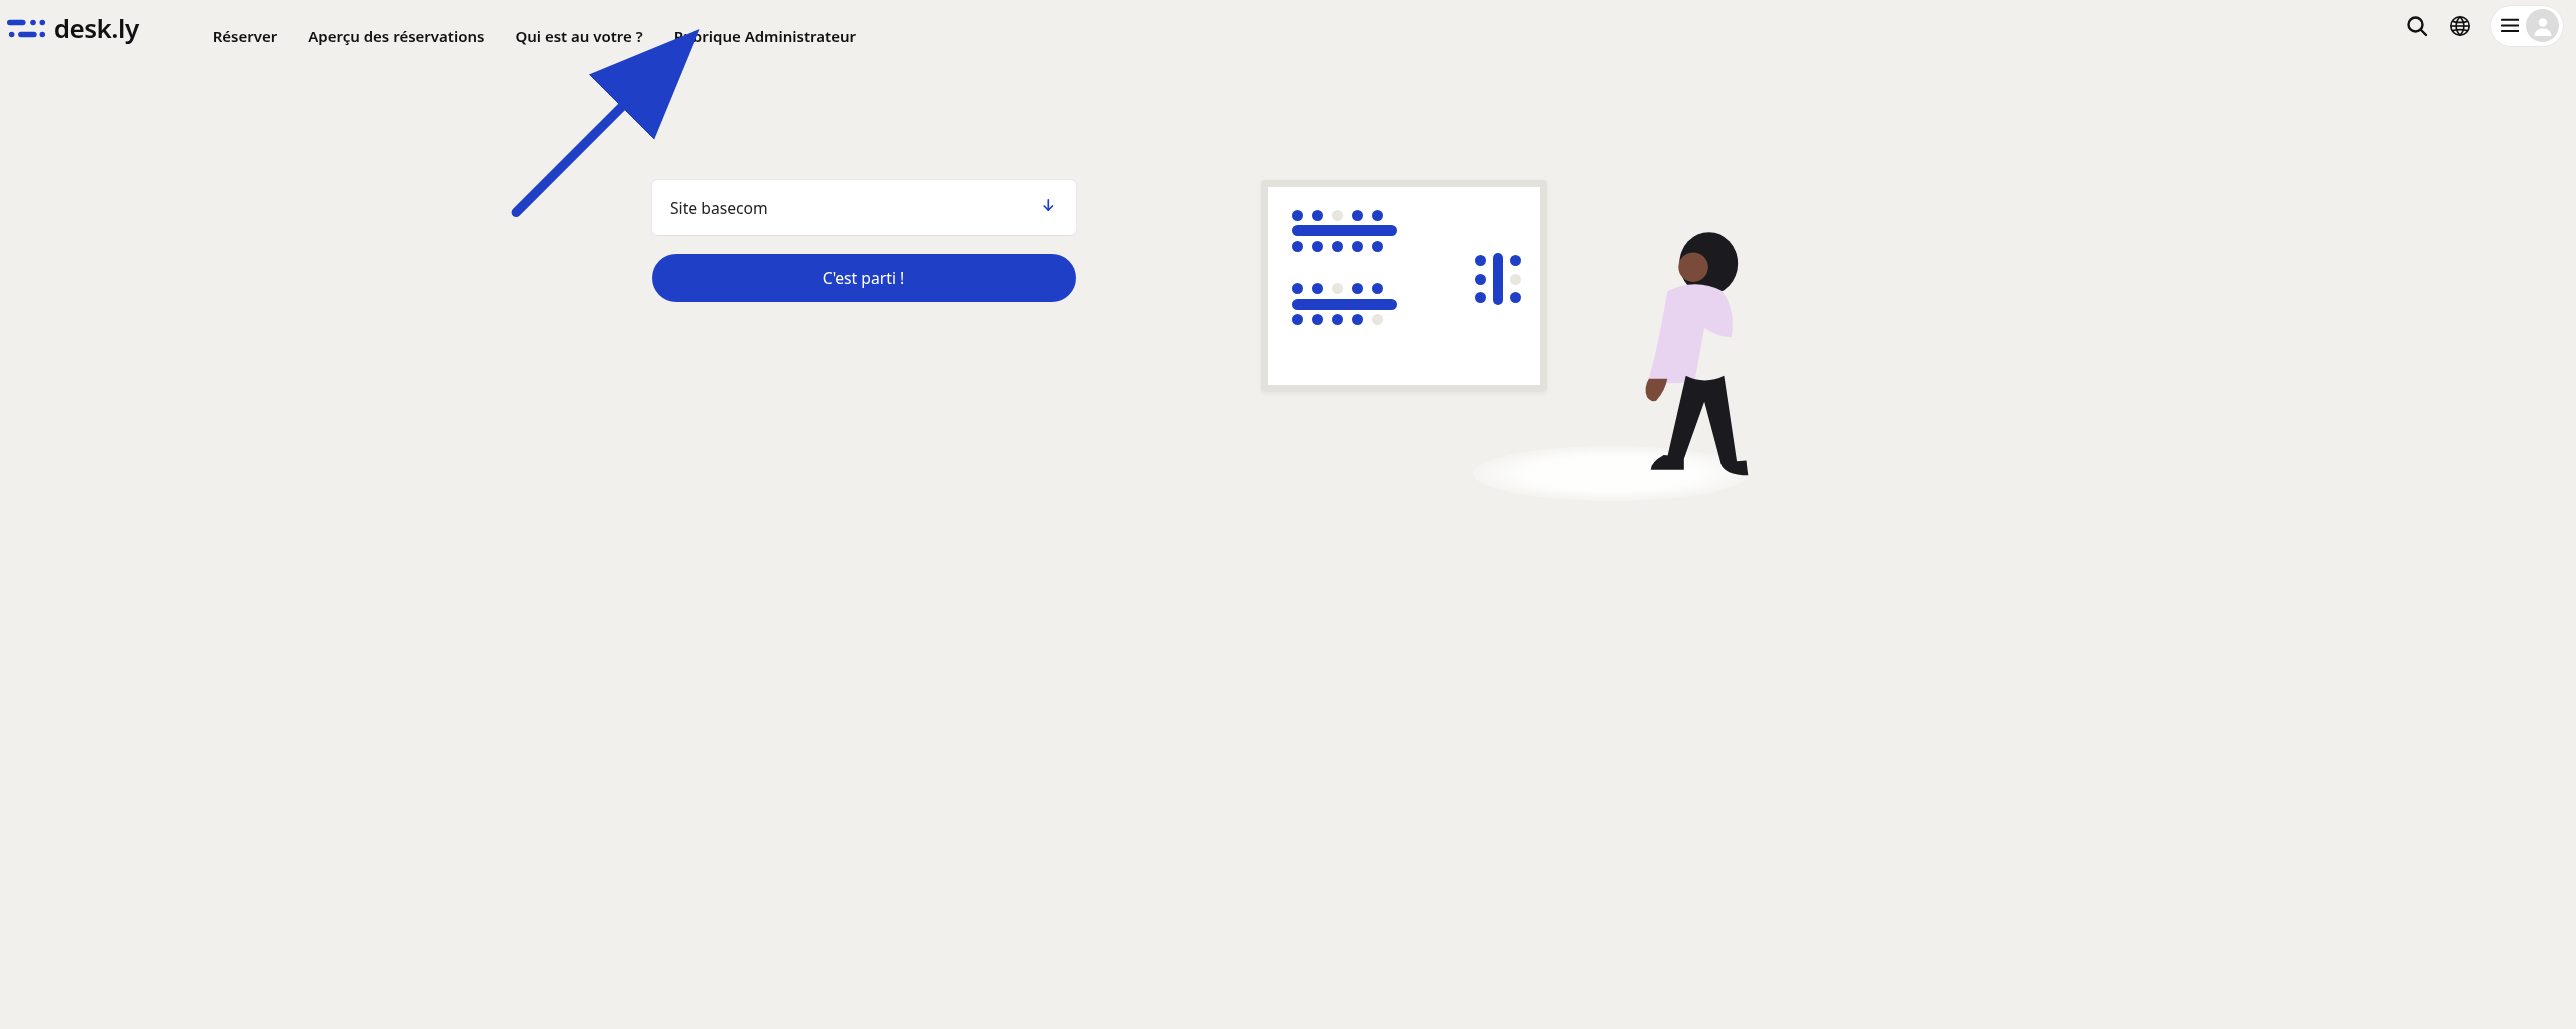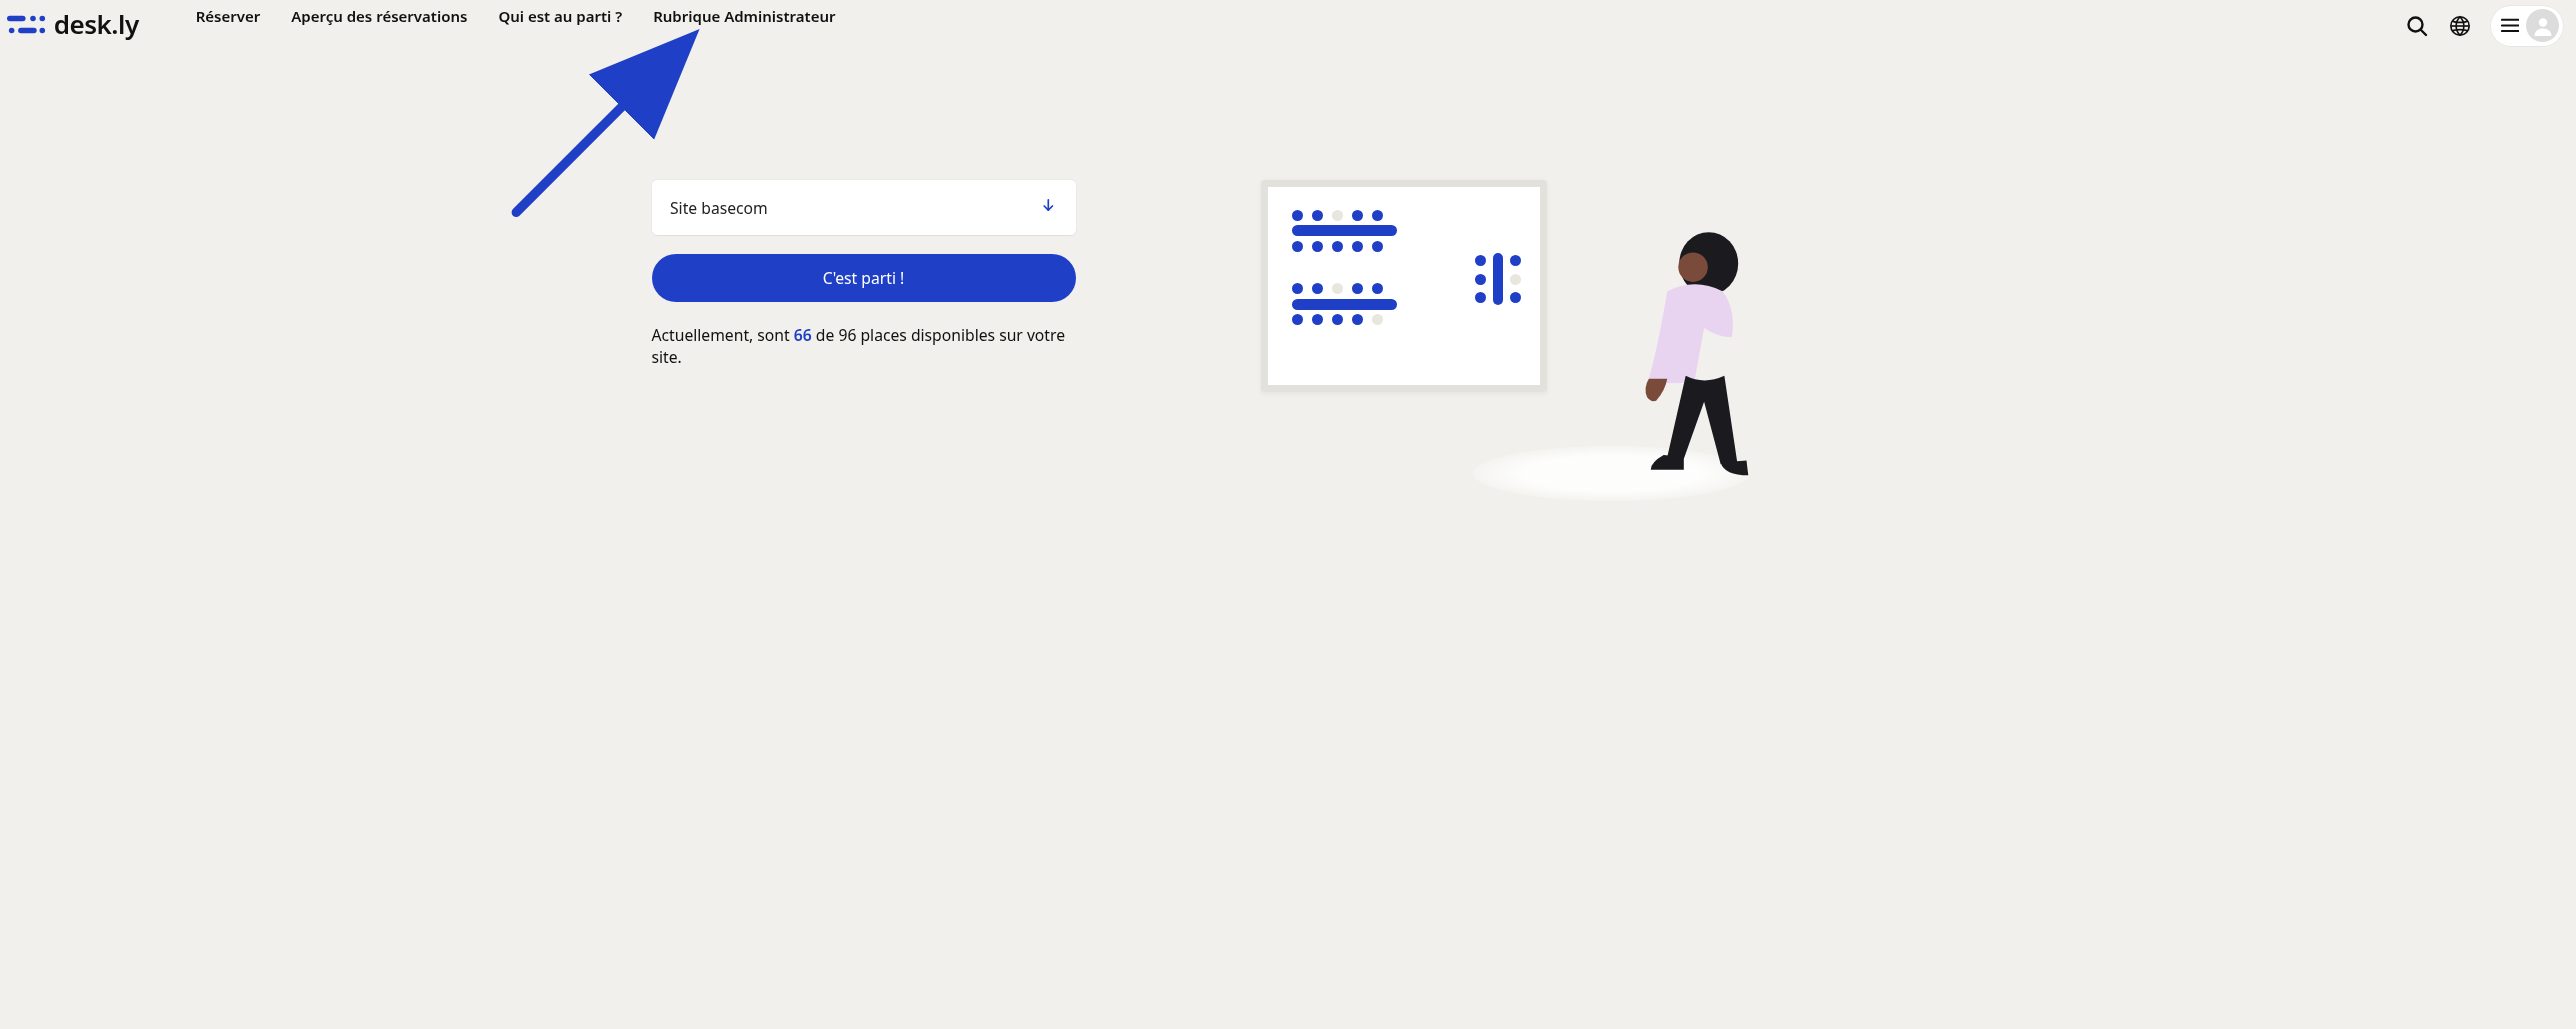--- a/index.html
+++ b/index.html
@@ -12,24 +12,24 @@
     }
     *{box-sizing:border-box;margin:0;padding:0;font-family:"Segoe UI",system-ui,-apple-system,sans-serif;}
     html,body{min-height:100%;}
     body{
       background:var(--bg);
       color:var(--text);
     }
 
     
     .header{
-      display:flex;align-items:flex-start;
+      display:flex;align-items:flex-end;
       padding:5.5px 7.4px;
       background:var(--bg);
-      gap:3px;
+      gap:20px;
     }
     .logo{display:flex;align-items:center;gap:7.4px;font-size:26px;font-weight:600;}
     .logo .mark svg{display:block;}
     .logo .word{letter-spacing:-0.5px;}
     .nav{display:flex;align-items:center;gap:31px;margin-left:54px;}
     .nav-item{font-size:15px;font-weight:600;cursor:pointer;white-space:nowrap;}
     .spacer{flex:1;}
     .header-actions{display:flex;align-items:center;gap:20px;padding-right:5.5px;}
     .icon-btn{display:flex;align-items:center;justify-content:center;cursor:pointer;color:#111;}
     .user-pill{
@@ -116,21 +116,21 @@
         <rect x="12" y="19" width="20" height="6" rx="3" fill="#1e3fc6"></rect>
         <circle cx="38" cy="22" r="3" fill="#1e3fc6"></circle>
       </svg>
     </span>
     <span class="word">desk.ly</span>
   </div>
 
   <nav class="nav">
     <span class="nav-item">Réserver</span>
     <span class="nav-item">Aperçu des réservations</span>
-    <span class="nav-item">Qui est au parti ?</span>
+    <span class="nav-item">Qui est au votre ?</span>
     <span class="nav-item">Rubrique Administrateur</span>
   </nav>
 
   <div class="spacer"></div>
 
   <div class="header-actions">
     <span class="icon-btn">
       <svg width="24" height="24" viewBox="0 0 24 24" fill="none" stroke="#111" stroke-width="2.4" stroke-linecap="round">
         <circle cx="10.5" cy="10.5" r="7"></circle>
         <line x1="16" y1="16" x2="21" y2="21"></line>
@@ -182,23 +182,20 @@
       <span class="arr">
         <svg width="16.6" height="16.6" viewBox="0 0 24 24" fill="none" stroke="#1e3fc6" stroke-width="2.4" stroke-linecap="round" stroke-linejoin="round">
           <line x1="12" y1="4" x2="12" y2="19"></line>
           <polyline points="6 13 12 19 18 13"></polyline>
         </svg>
       </span>
     </div>
 
     <button class="cta">C'est parti !</button>
 
-    <p class="status">
-      <span>Actuellement, sont </span><span class="count">66</span><span> de 96 places disponibles sur votre site.</span>
-    </p>
   </div>
 
   <div class="illus">
     <div class="shadow-oval"></div>
 
     <div class="floorplan">
 
       <div class="cluster">
           <span class="dot"></span>
           <span class="dot"></span>

